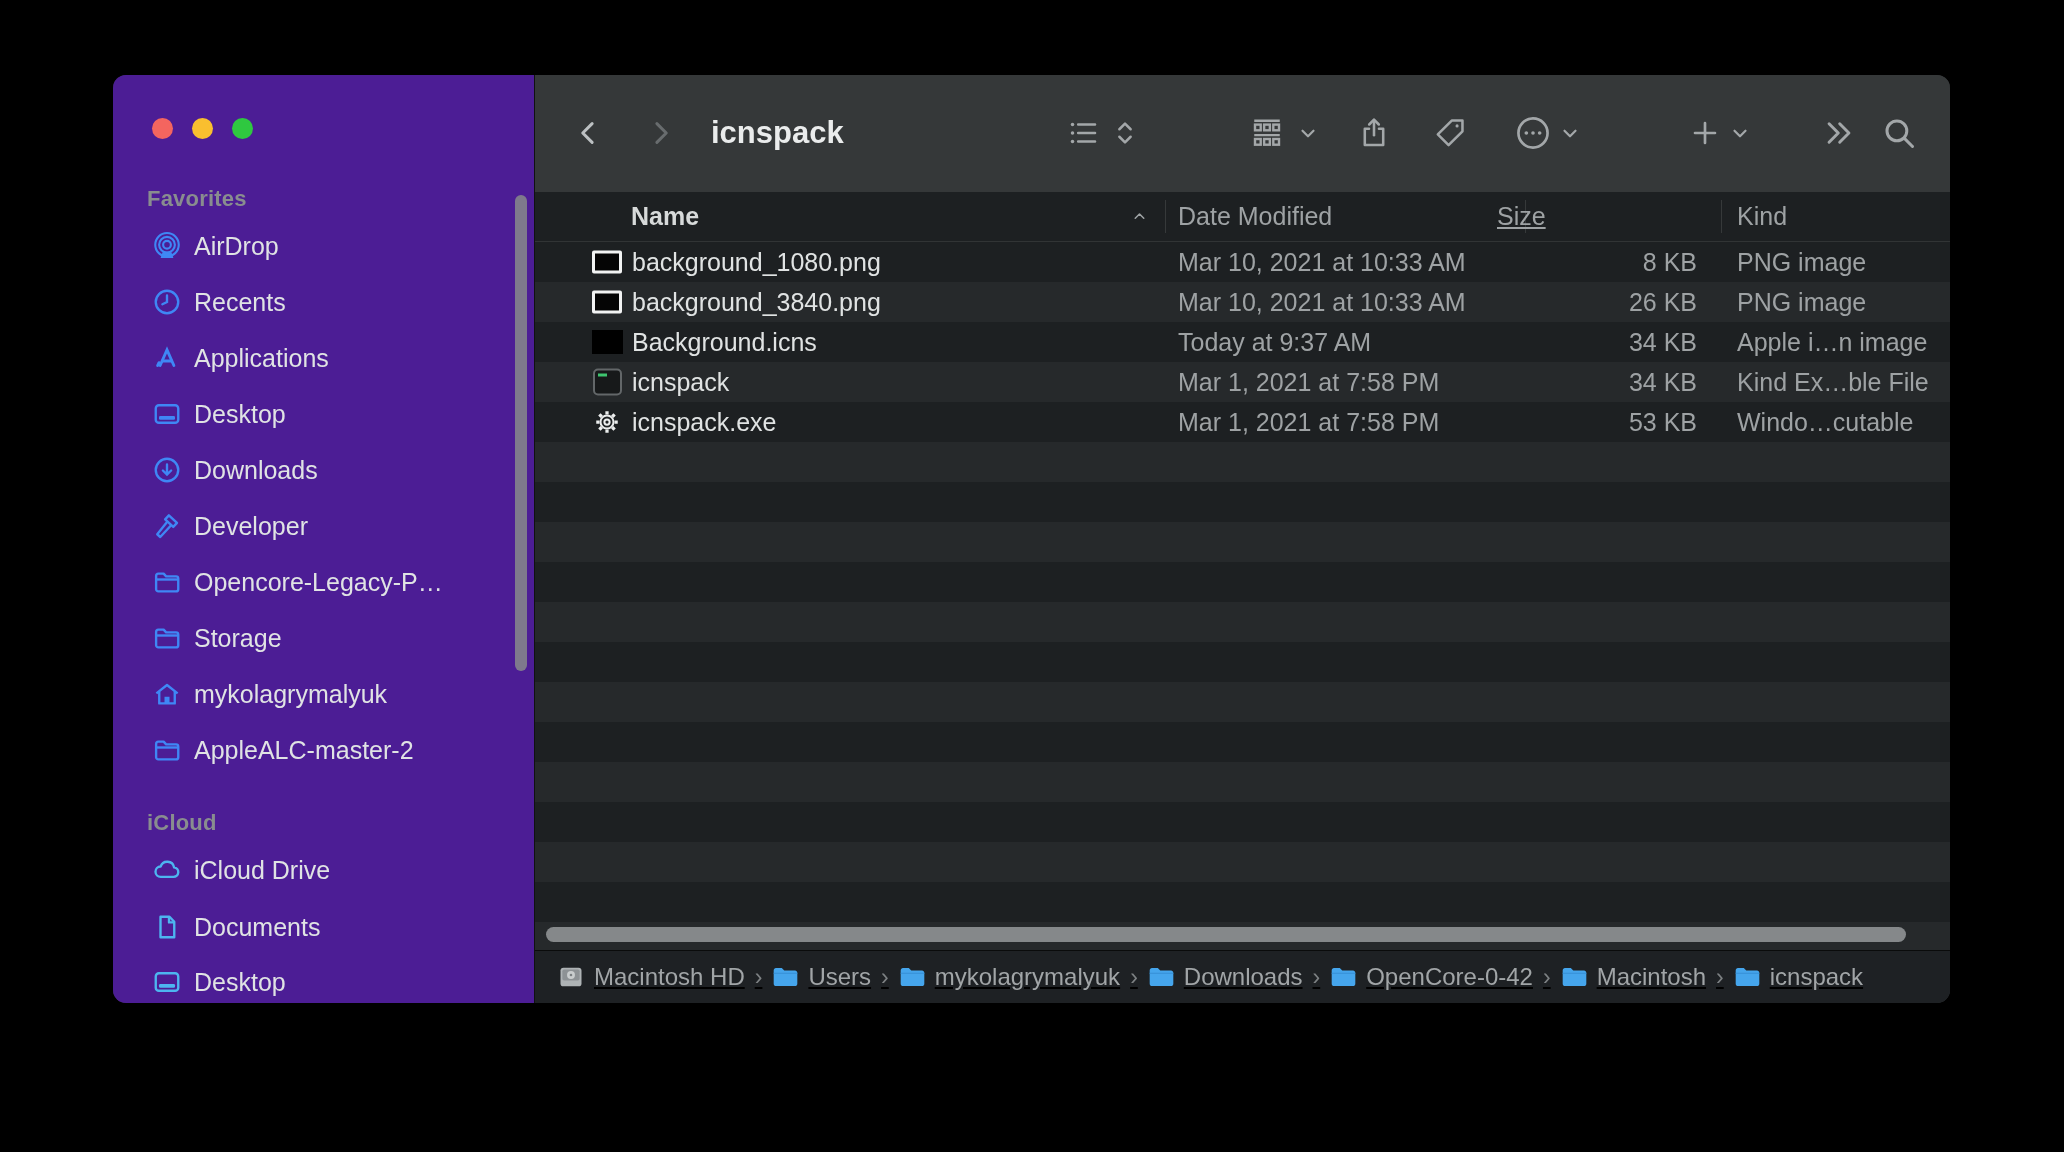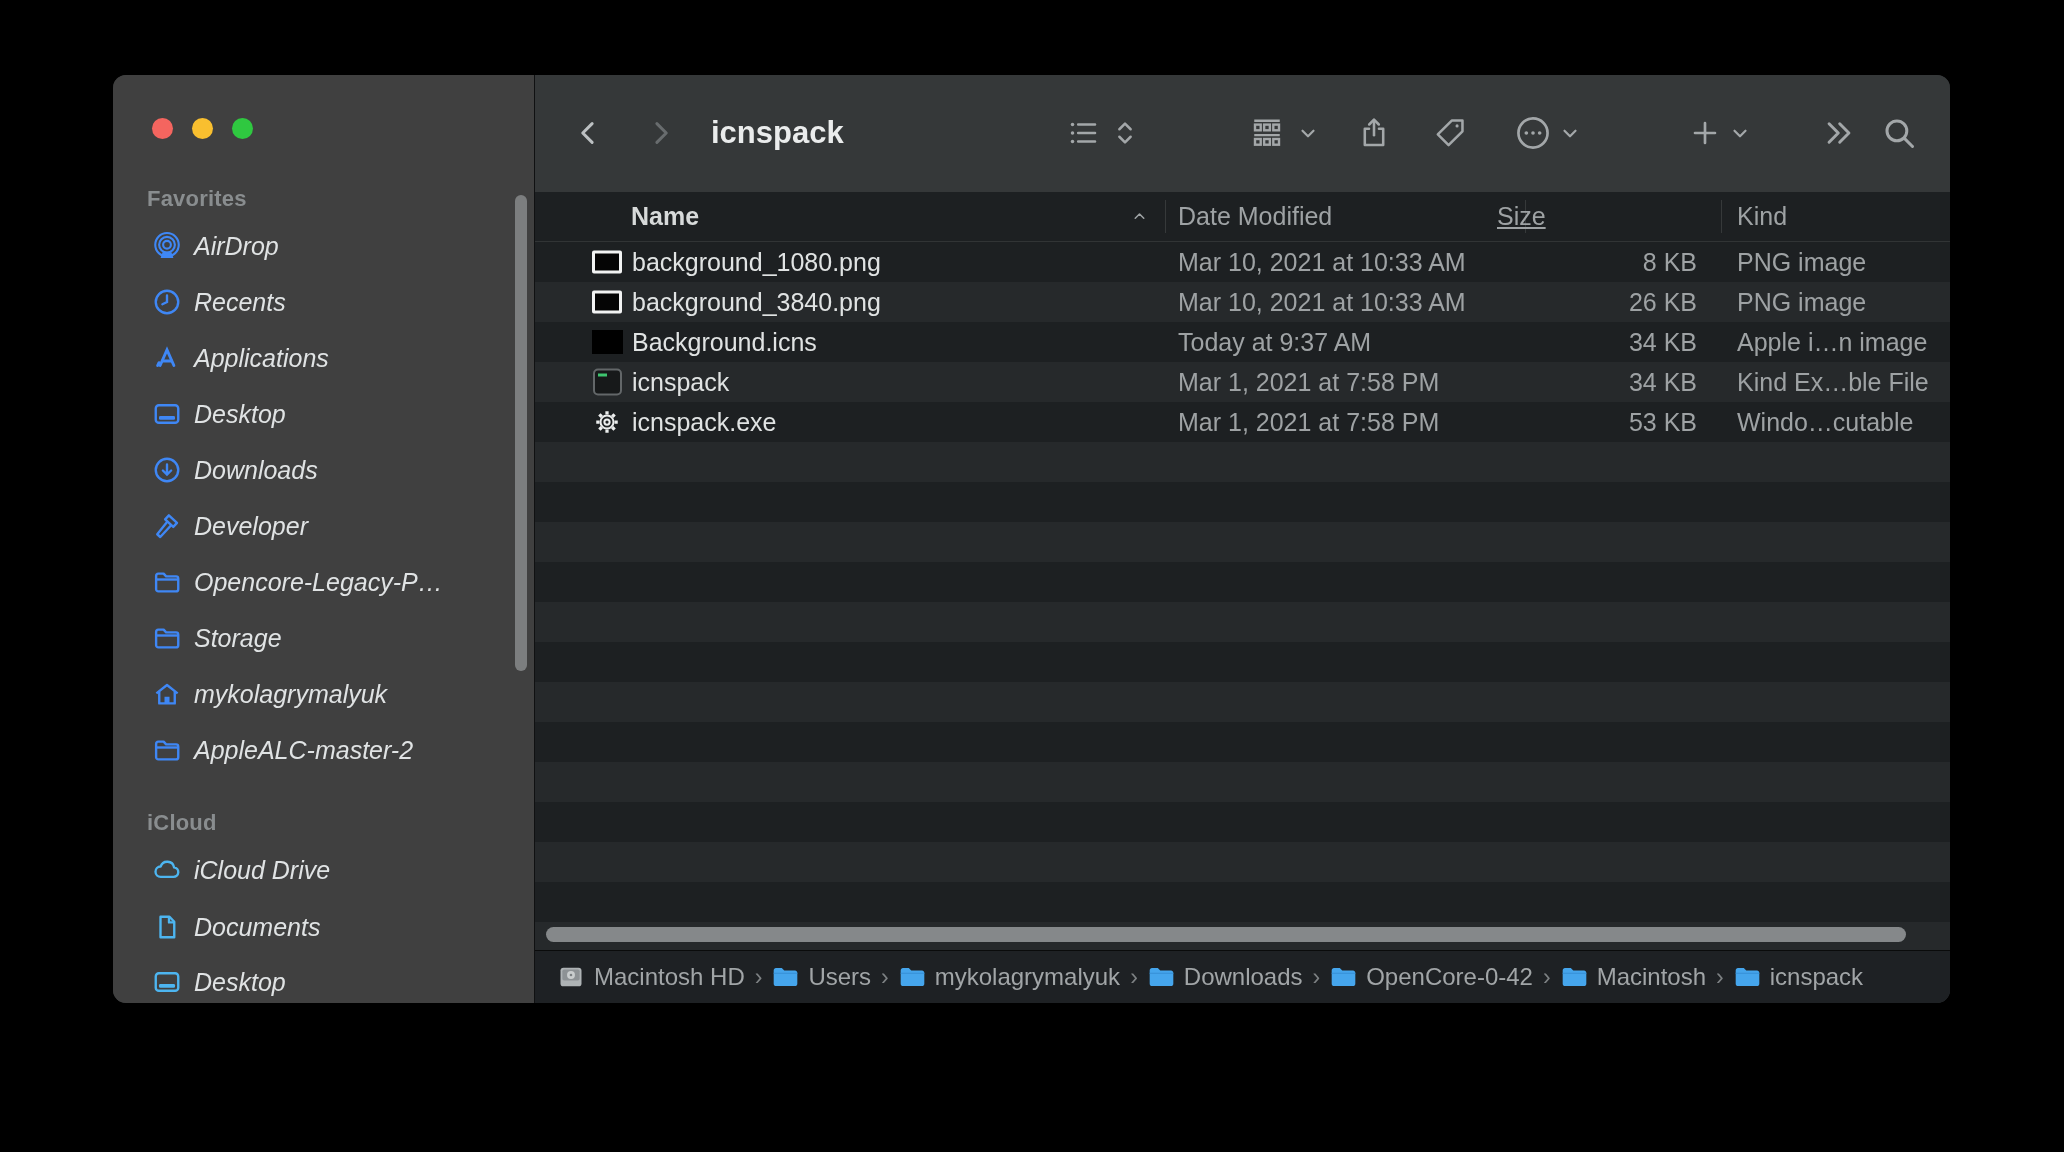--- a/index.html
+++ b/index.html
@@ -8,26 +8,26 @@
     width:2064px; height:1152px; position:relative; overflow:hidden;
     background:#000; font-family:"Liberation Sans","DejaVu Sans",sans-serif;
     -webkit-font-smoothing:antialiased;
   }
   .window {
     position:absolute; left:113px; top:75px; width:1837px; height:928px;
     border-radius:13px; overflow:hidden; background:#1d2022;
     box-shadow: inset 0 0 0 1px rgba(255,255,255,.08);
   }
   
-  .sidebar { position:absolute; left:0; top:0; width:421px; height:100%; background:#404040; }
+  .sidebar { position:absolute; left:0; top:0; width:421px; height:100%; background:#4c1d95; }
   .traffic { position:absolute; left:39px; top:43px; display:flex; gap:19px; }
   .traffic span { width:21px; height:21px; border-radius:50%; display:block; }
   .section-label { position:absolute; left:34px; height:40px; line-height:40px;
     font-size:22px; font-weight:700; color:#898d8f; letter-spacing:.2px; }
-  .s-item { position:absolute; left:0; width:100%; height:56px; display:flex; align-items:center;font-style:italic; }
+  .s-item { position:absolute; left:0; width:100%; height:56px; display:flex; align-items:center; }
   .s-icon { width:36px; margin-left:36px; display:flex; justify-content:center; align-items:center; color:#3f87f5; flex:none; }
   .s-item .lbl { margin-left:9px; font-size:25px; color:#e0e3e4; white-space:nowrap; }
   .icloud .s-icon { color:#4db5f0; }
   .side-scrollbar { position:absolute; left:402px; top:120px; width:12px; height:476px;
     border-radius:6px; background:#87898b; opacity:.85; }
   
   .content { position:absolute; left:421px; top:0; right:0; height:100%; border-left:1px solid #101112; }
   .toolbar { position:absolute; left:0; right:0; top:0; height:117px; background:#353839; }
   .t-btn { position:absolute; top:38px; width:40px; height:40px; display:flex;
     align-items:center; justify-content:center; color:#a3a7a9; }
@@ -52,21 +52,21 @@
   .f-icon { position:absolute; left:54px; top:50%; transform:translateY(-50%);
     display:flex; align-items:center; justify-content:center; width:36px; }
   .ic-img { width:30px; height:23px; background:#050505; border:3px solid #f2f3f3; border-radius:2px; }
   .ic-icns { width:31px; height:24px; background:#000; }
   .ic-term { width:29px; height:27px; background:#17191a; border:2px solid #636769; border-radius:5px; position:relative; }
   .ic-term i { position:absolute; left:3px; top:3px; width:9px; height:3px; background:#3ec46f; }
   
   .h-thumb { position:absolute; left:11px; bottom:61px; width:1360px; height:15px;
     border-radius:8px; background:#85888a; }
   .pathbar { position:absolute; left:0; right:0; bottom:0; height:53px; background:#1e2124;
-    border-top:1px solid #0a0b0b; display:flex; align-items:center; padding-left:22px; }
+    border-top:1px solid #0a0b0b; display:flex; align-items:center; padding-left:22px;text-decoration:underline; }
   .p-item { display:flex; align-items:center; gap:9px; }
   .p-item .lbl { font-size:24px; color:#a1a5a7; white-space:nowrap; }
   .p-sep { font-size:23px; color:#7d8183; margin:0 10px; }
   svg { display:block; }
 </style>
 </head>
 <body>
 
 <div class="window">
 

